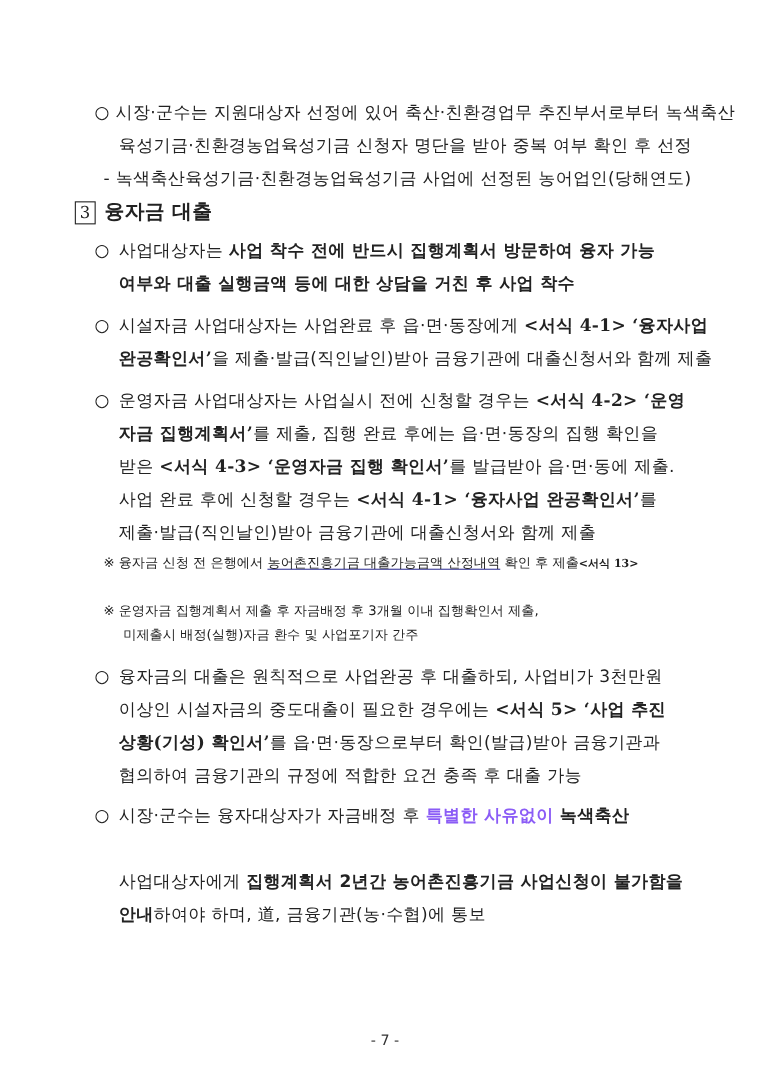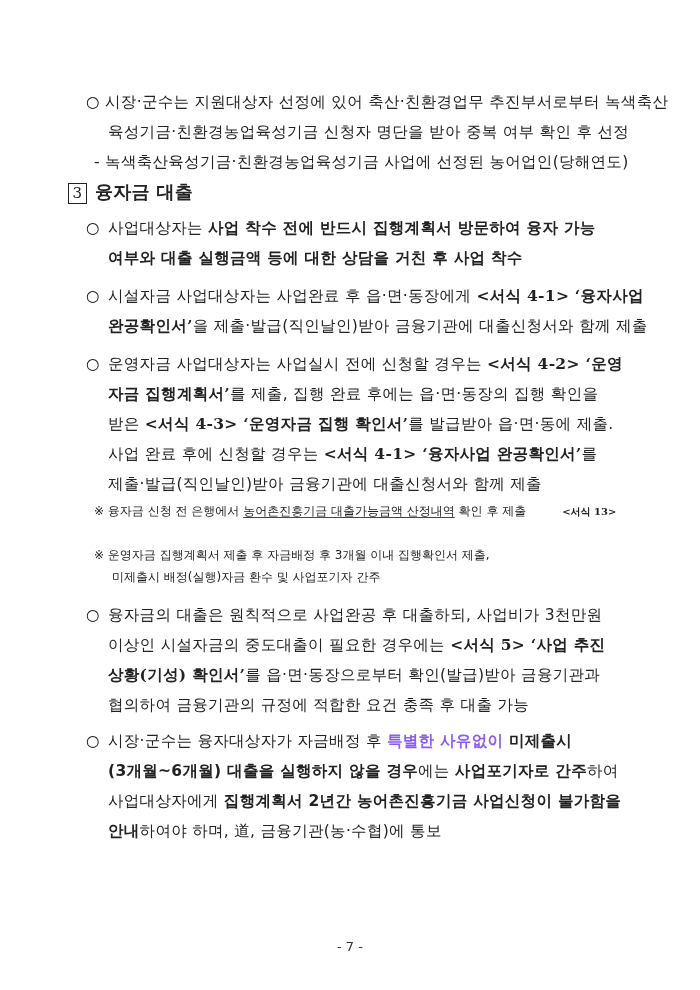--- a/index.html
+++ b/index.html
@@ -51,42 +51,39 @@
   </div>
   <div class="line" style="left:108px; top:414px;">
     <span>받은 </span><span class="b serif">&lt;서식 4-3&gt; ‘운영자금 집행 확인서’</span><span>를 발급받아 읍·면·동에 제출.</span>
   </div>
   <div class="line" style="left:108px; top:444px;">
     <span>사업 완료 후에 신청할 경우는 </span><span class="b serif">&lt;서식 4-1&gt; ‘융자사업 완공확인서’</span><span>를</span>
   </div>
   <div class="line" style="left:108px; top:474px;">제출·발급(직인날인)받아 금융기관에 대출신청서와 함께 제출</div>
 
   <div class="line small" style="left:94px; top:503px;">
-    <span>※ 융자금 신청 전 은행에서 </span><span class="u">농어촌진흥기금 대출가능금액 산정내역</span><span> 확인 후 제출</span><span class="b serif" style="font-size:10px;margin-left:36px;">&lt;서식 13&gt;</span>
+    <span>※ 융자금 신청 전 은행에서 </span><span class="u">농어촌진흥기금 대출가능금액 산정내역</span><span> 확인 후 제출</span><span class="b serif" style="font-size:10px;">&lt;서식 13&gt;</span>
   </div>
 
   <div class="line small" style="left:94px; top:547px;">※ 운영자금 집행계획서 제출 후 자금배정 후 3개월 이내 집행확인서 제출,</div>
   <div class="line small" style="left:112px; top:569px;">미제출시 배정(실행)자금 환수 및 사업포기자 간주</div>
 
   <div class="line" style="left:86px; top:605px;">
     <span class="bullet">○</span><span>융자금의 대출은 원칙적으로 사업완공 후 대출하되, 사업비가 3천만원</span>
   </div>
   <div class="line" style="left:108px; top:635px;text-align:right;">
     <span>이상인 시설자금의 중도대출이 필요한 경우에는 </span><span class="b serif">&lt;서식 5&gt; ‘사업 추진</span>
   </div>
   <div class="line" style="left:108px; top:665px;">
     <span class="b serif">상황(기성) 확인서’</span><span>를 읍·면·동장으로부터 확인(발급)받아 금융기관과</span>
   </div>
   <div class="line" style="left:108px; top:695px;">협의하여 금융기관의 규정에 적합한 요건 충족 후 대출 가능</div>
 
   <div class="line" style="left:86px; top:731px;">
-    <span class="bullet">○</span><span>시장·군수는 융자대상자가 자금배정 후 </span><span class="b blue">특별한 사유없이</span><span class="b"> 미제출시</span>
-  </div>
-  <div class="line" style="left:108px; top:761px;">
-    <span class="b">(3개월~6개월) 대출을 실행하지 않을 경우</span><span>에는 </span><span class="b">사업포기자로 간주</span><span>하여</span>
+    <span class="bullet">○</span><span>시장·군수는 융자대상자가 자금배정 후 </span><span class="b blue">특별한 사유없이</span><span class="b"> 녹색축산</span>
   </div>
   <div class="line" style="left:108px; top:791px;">
     <span>사업대상자에게 </span><span class="b">집행계획서 2년간 농어촌진흥기금 사업신청이 불가함을</span>
   </div>
   <div class="line" style="left:108px; top:821px;">
     <span class="b">안내</span><span>하여야 하며, 道, 금융기관(농·수협)에 통보</span>
   </div>
 
   <div class="pagenum">- 7 -</div>
 </div>

